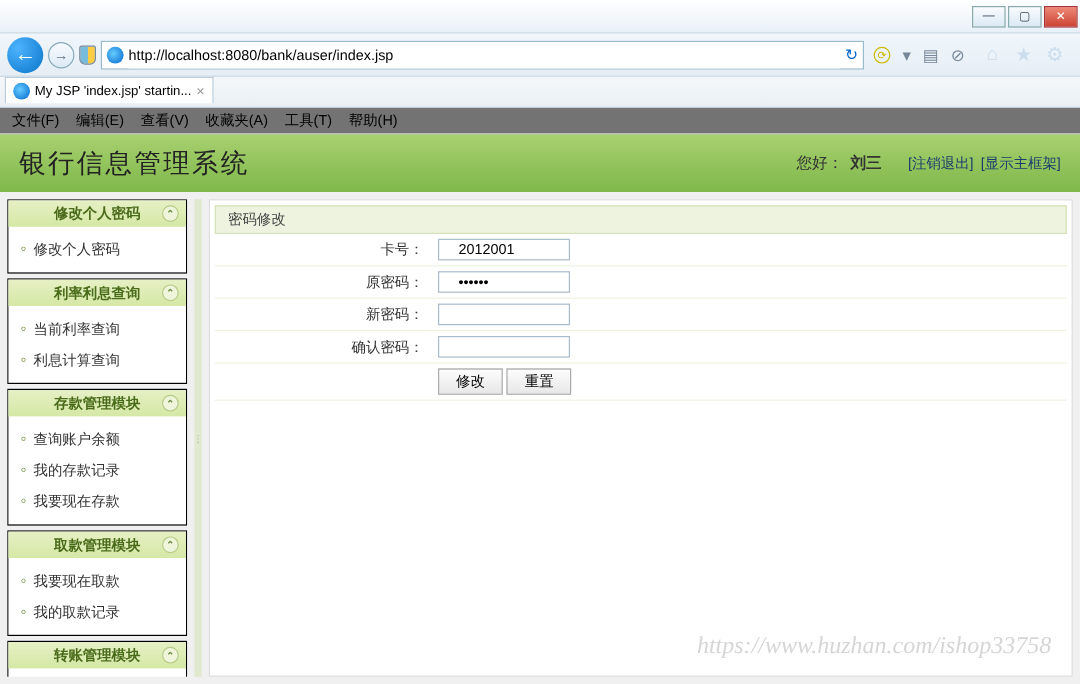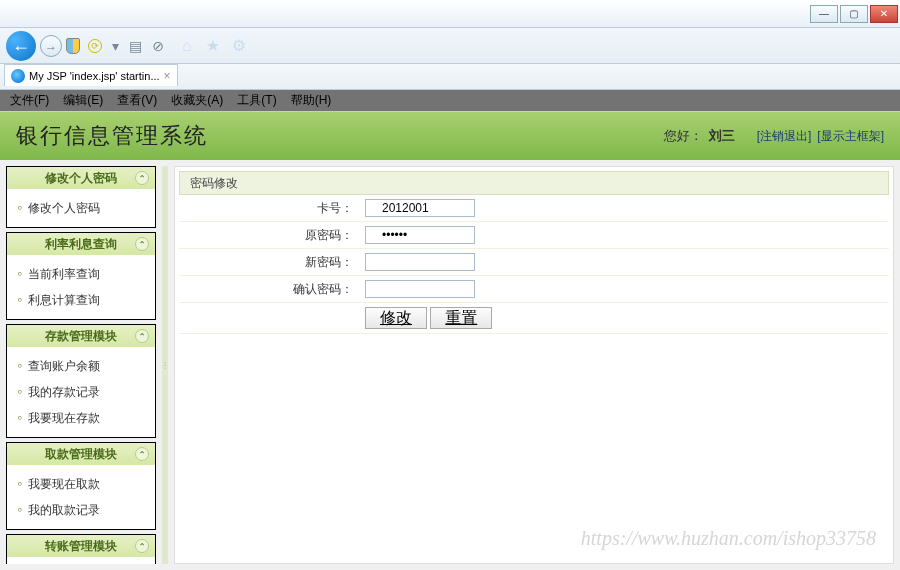--- a/index.html
+++ b/index.html
@@ -49,21 +49,21 @@
 .section li::before { content: "◦"; color: #6a8a3a; margin-right: 6px; font-size: 14px; font-weight: bold; }
 
 .splitter { width: 6px; background: #e0e8ce; cursor: col-resize; display: flex; align-items: center; justify-content: center; color: #aaa; font-size: 8px; }
 
 .main { flex: 1; background: #fff; border: 1px solid #ddd; padding: 4px; }
 .panel-h { background: #eef3e0; border: 1px solid #d5e0b8; height: 24px; display: flex; align-items: center; padding: 0 10px; font-size: 12px; color: #444; }
 .form-tbl { width: 100%; border-collapse: collapse; margin-top: 0; }
 .form-tbl td { border-bottom: 1px solid #eef3e0; padding: 4px 6px; font-size: 12px; height: 26px; }
 .form-tbl td.lbl { width: 180px; text-align: right; color: #333; }
 .form-tbl input[type=text], .form-tbl input[type=password] { width: 110px; height: 18px; border: 1px solid #abc; padding: 0 16px; font-size: 12px; }
-.btn { height: 22px; padding: 0 14px; background: linear-gradient(#fdfdfd,#e7e7e7); border: 1px solid #aaa; font-size: 16px; cursor: pointer; text-decoration: underline; }
+.btn { height: 22px; padding: 0 14px; background: linear-gradient(#fdfdfd,#e7e7e7); border: 1px solid #aaa; font-size: 12px; cursor: pointer; }
 
 .watermark { position: absolute; right: 24px; bottom: 20px; font-size: 20px; color: rgba(150,150,150,0.4); font-style: italic; font-family: serif; pointer-events: none; }
 
 .ie-icon { width: 14px; height: 14px; display: inline-block; border-radius: 50%; background: radial-gradient(circle at 40% 40%, #6cf, #06c); position: relative; }
 .shield-icon { width: 14px; height: 16px; display: inline-block; background: linear-gradient(90deg,#7bd 50%,#fc4 50%); border-radius: 2px 2px 5px 5px; border: 1px solid #789; }
 </style>
 </head>
 <body>
 
 <div class="titlebar">
@@ -71,20 +71,25 @@
     <div class="win-btn">—</div>
     <div class="win-btn">▢</div>
     <div class="win-btn close">✕</div>
   </div>
 </div>
 
 <div class="navbar">
   <div class="circle-btn back">←</div>
   <div class="circle-btn fwd">→</div>
   <span class="shield-icon"></span>
+  <div class="url-wrap">
+    <span class="ie-icon"></span>
+    <input type="text" value="http://localhost:8080/bank/auser/index.jsp" style="">
+    <span style="color:#06c;font-size:13px">↻</span>
+  </div>
   <div class="tool-icons">
     <span style="color:#cb0;border:1px solid #cb0;border-radius:50%;width:14px;height:14px;display:inline-flex;align-items:center;justify-content:center;font-size:9px;">⟳</span>
     <span>▾</span>
     <span>▤</span>
     <span>⊘</span>
   </div>
   <div class="right-icons">
     <span>⌂</span>
     <span>★</span>
     <span>⚙</span>

